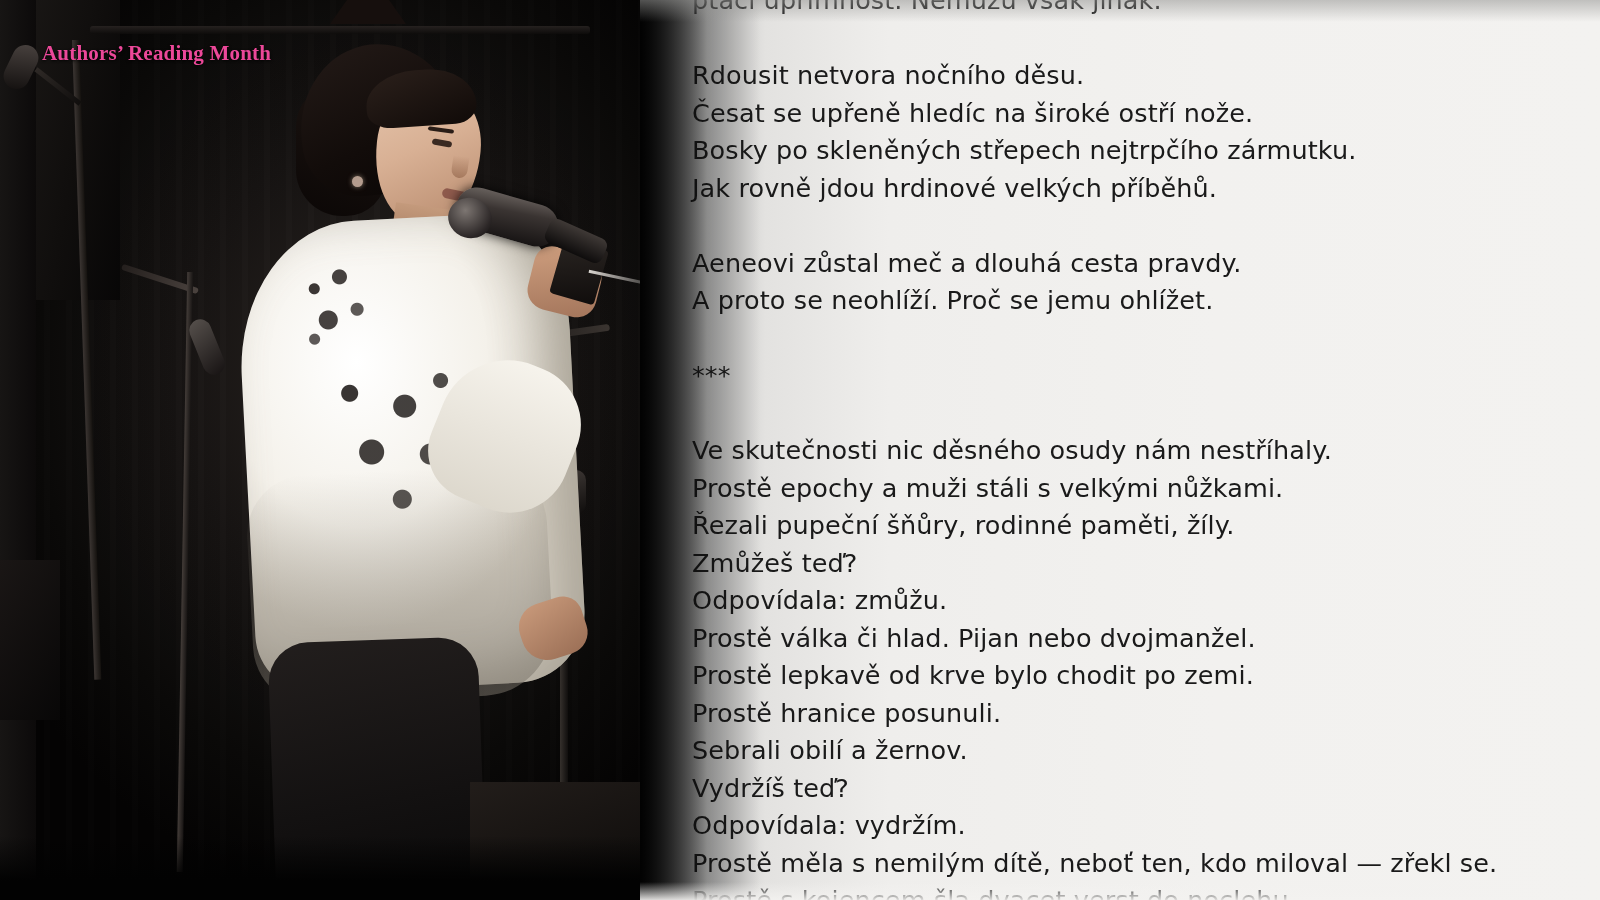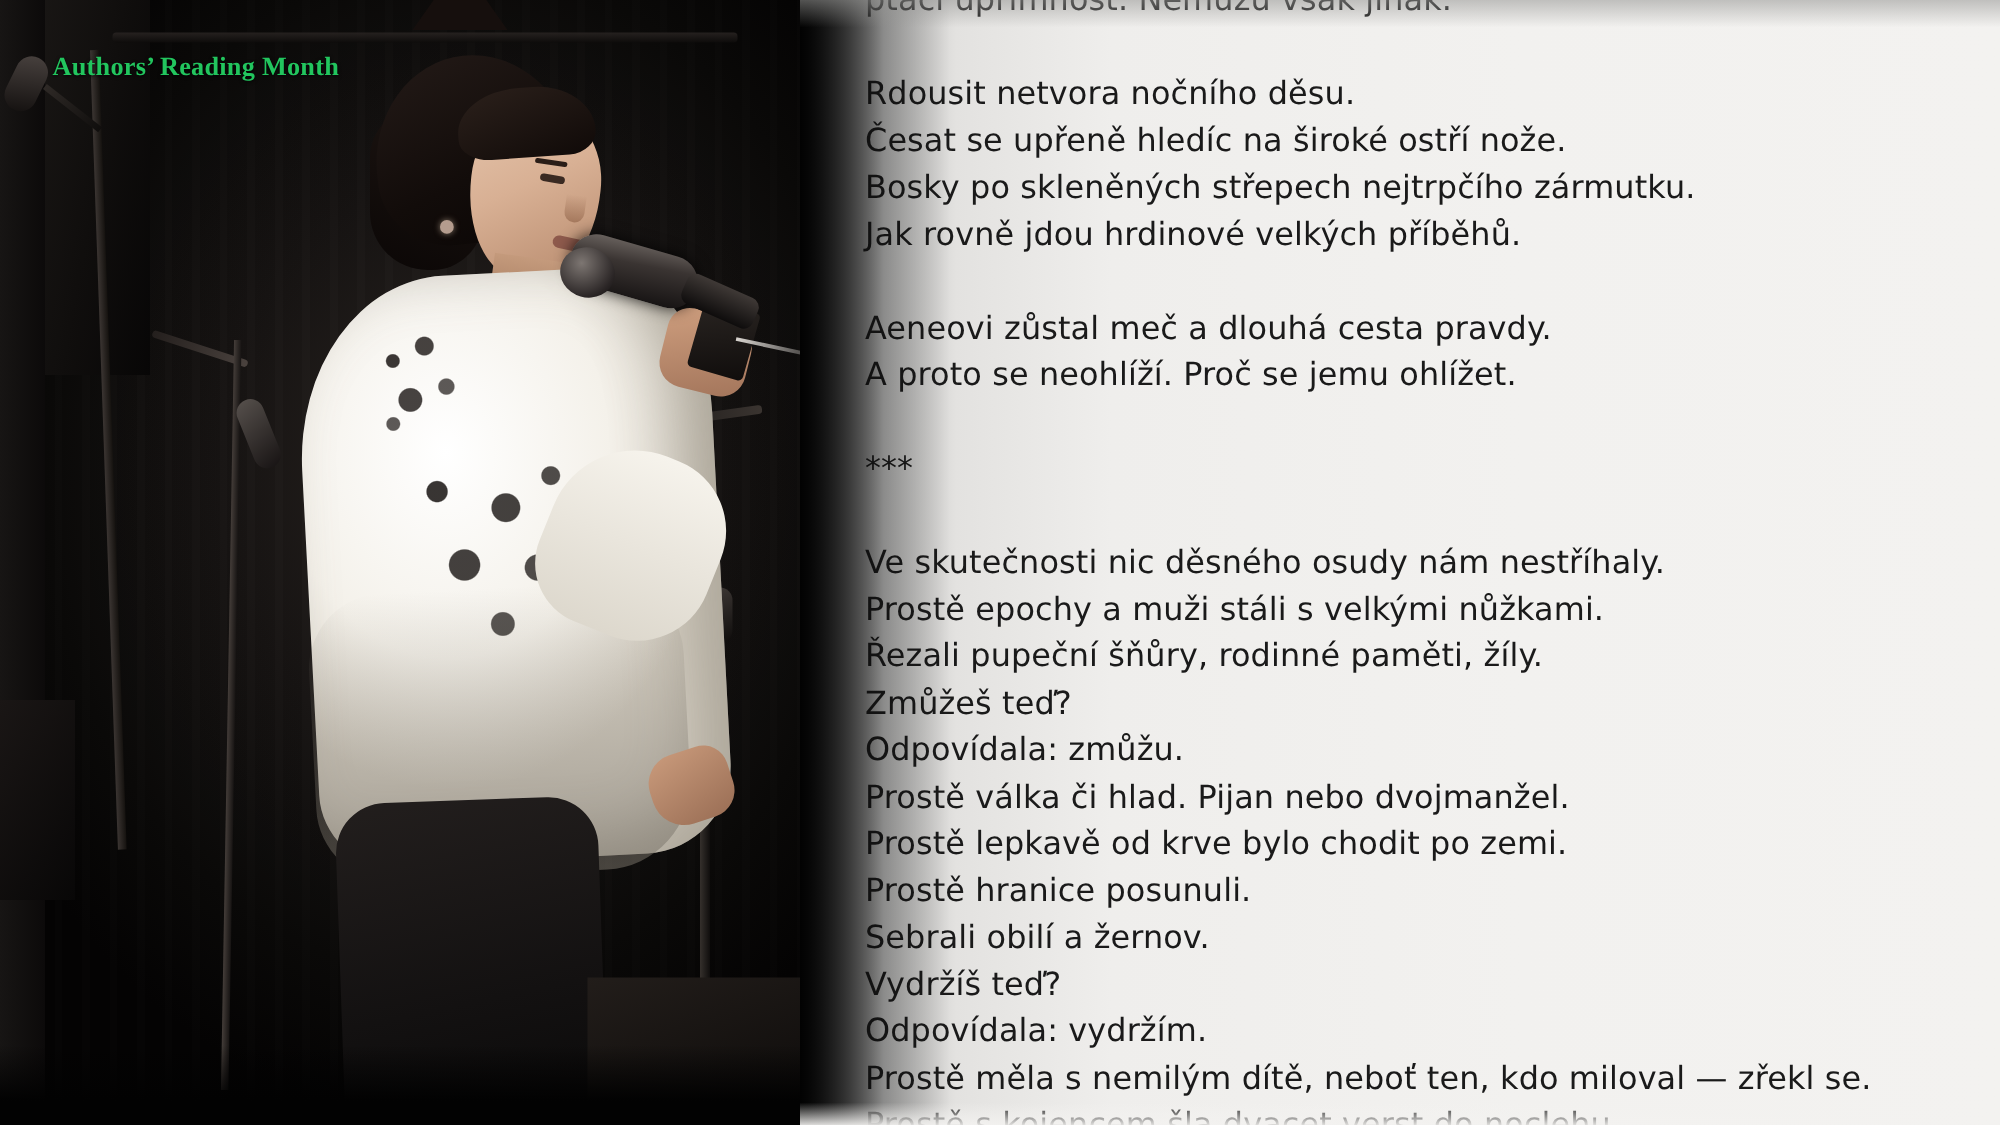--- a/index.html
+++ b/index.html
@@ -360,21 +360,21 @@
     position: absolute;
     left: 0px; top: 560px;
     width: 60px; height: 160px;
     background: linear-gradient(120deg, #1a1615, #080707);
   }
 
   
   .logo {
     position: absolute;
     left: 42px; top: 40px;
-    color: #22c55e;
+    color: #ec4899;
     font-family: "Liberation Serif", serif;
     font-weight: 700;
     font-size: 21px;
     line-height: 1.28;
     letter-spacing: .2px;
     text-shadow: 0 1px 3px rgba(0,0,0,.9);
   }
 
   
   .textpanel {

